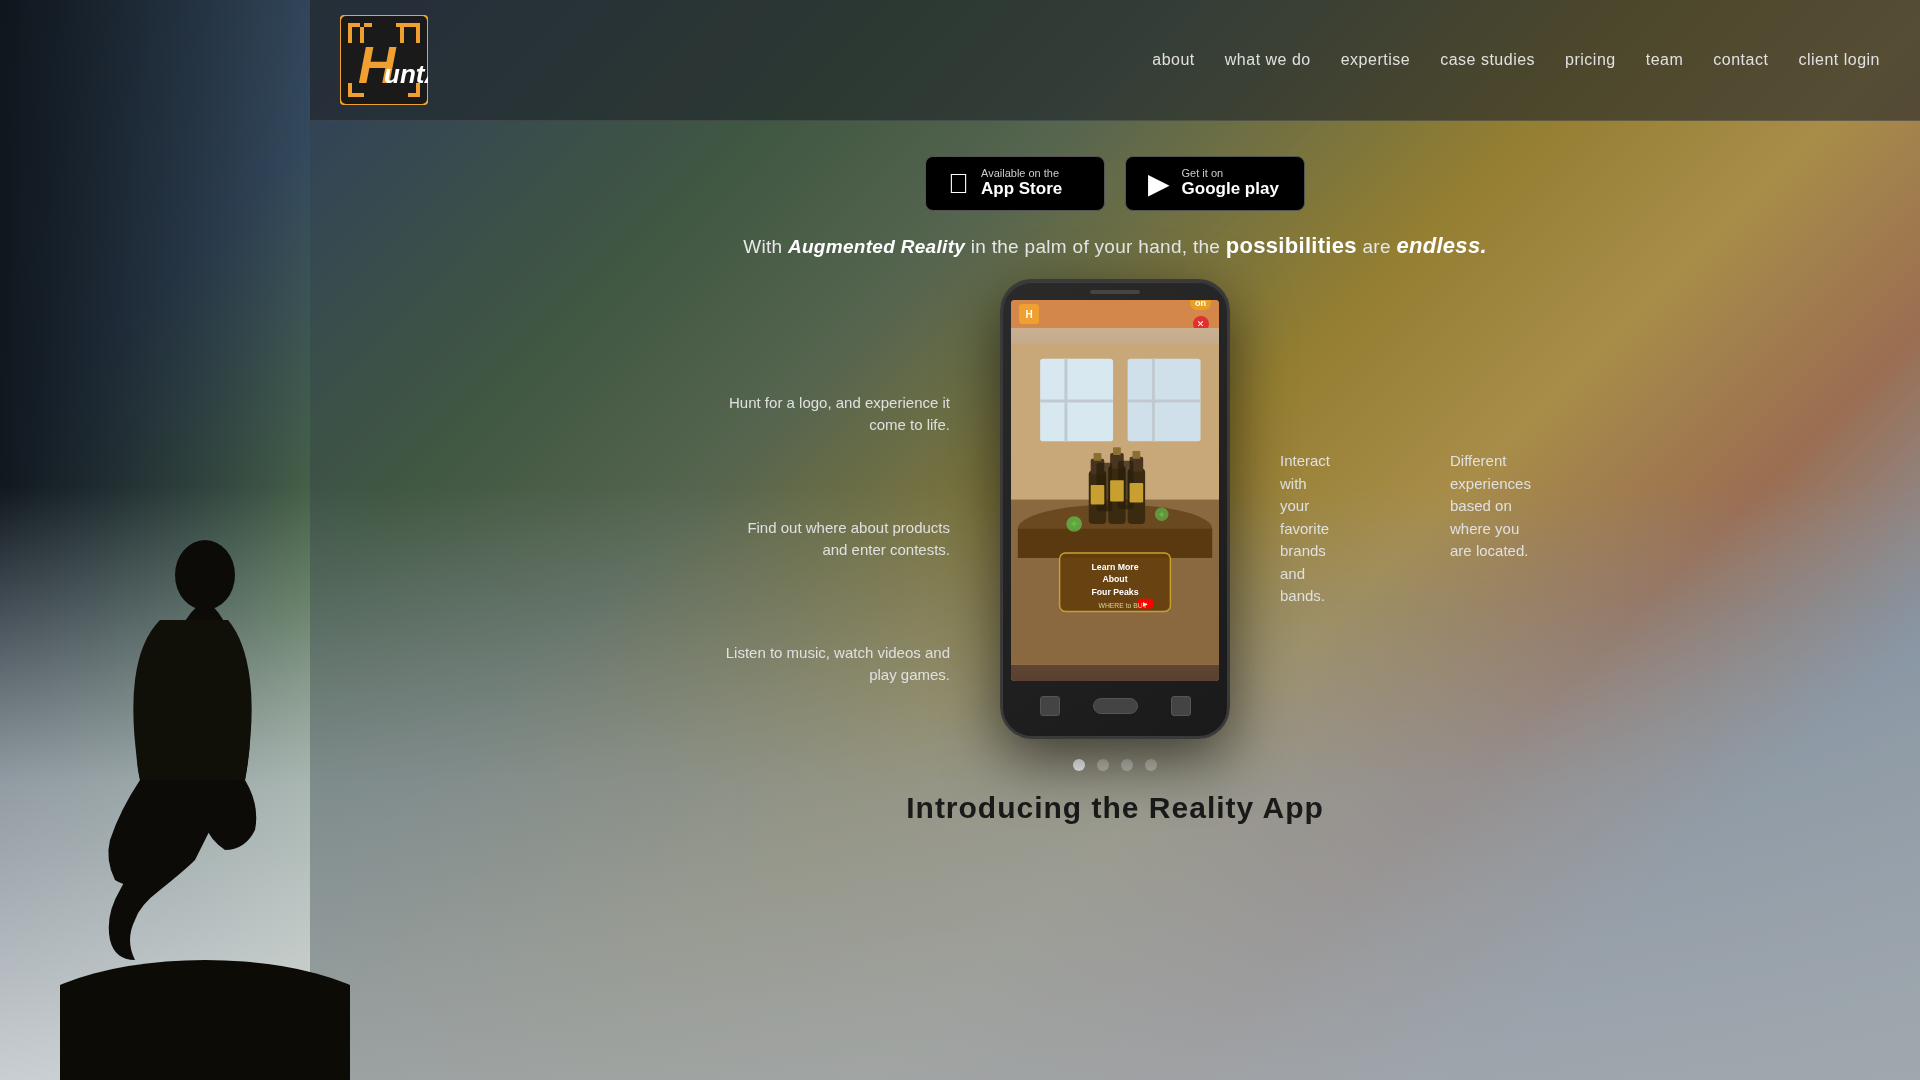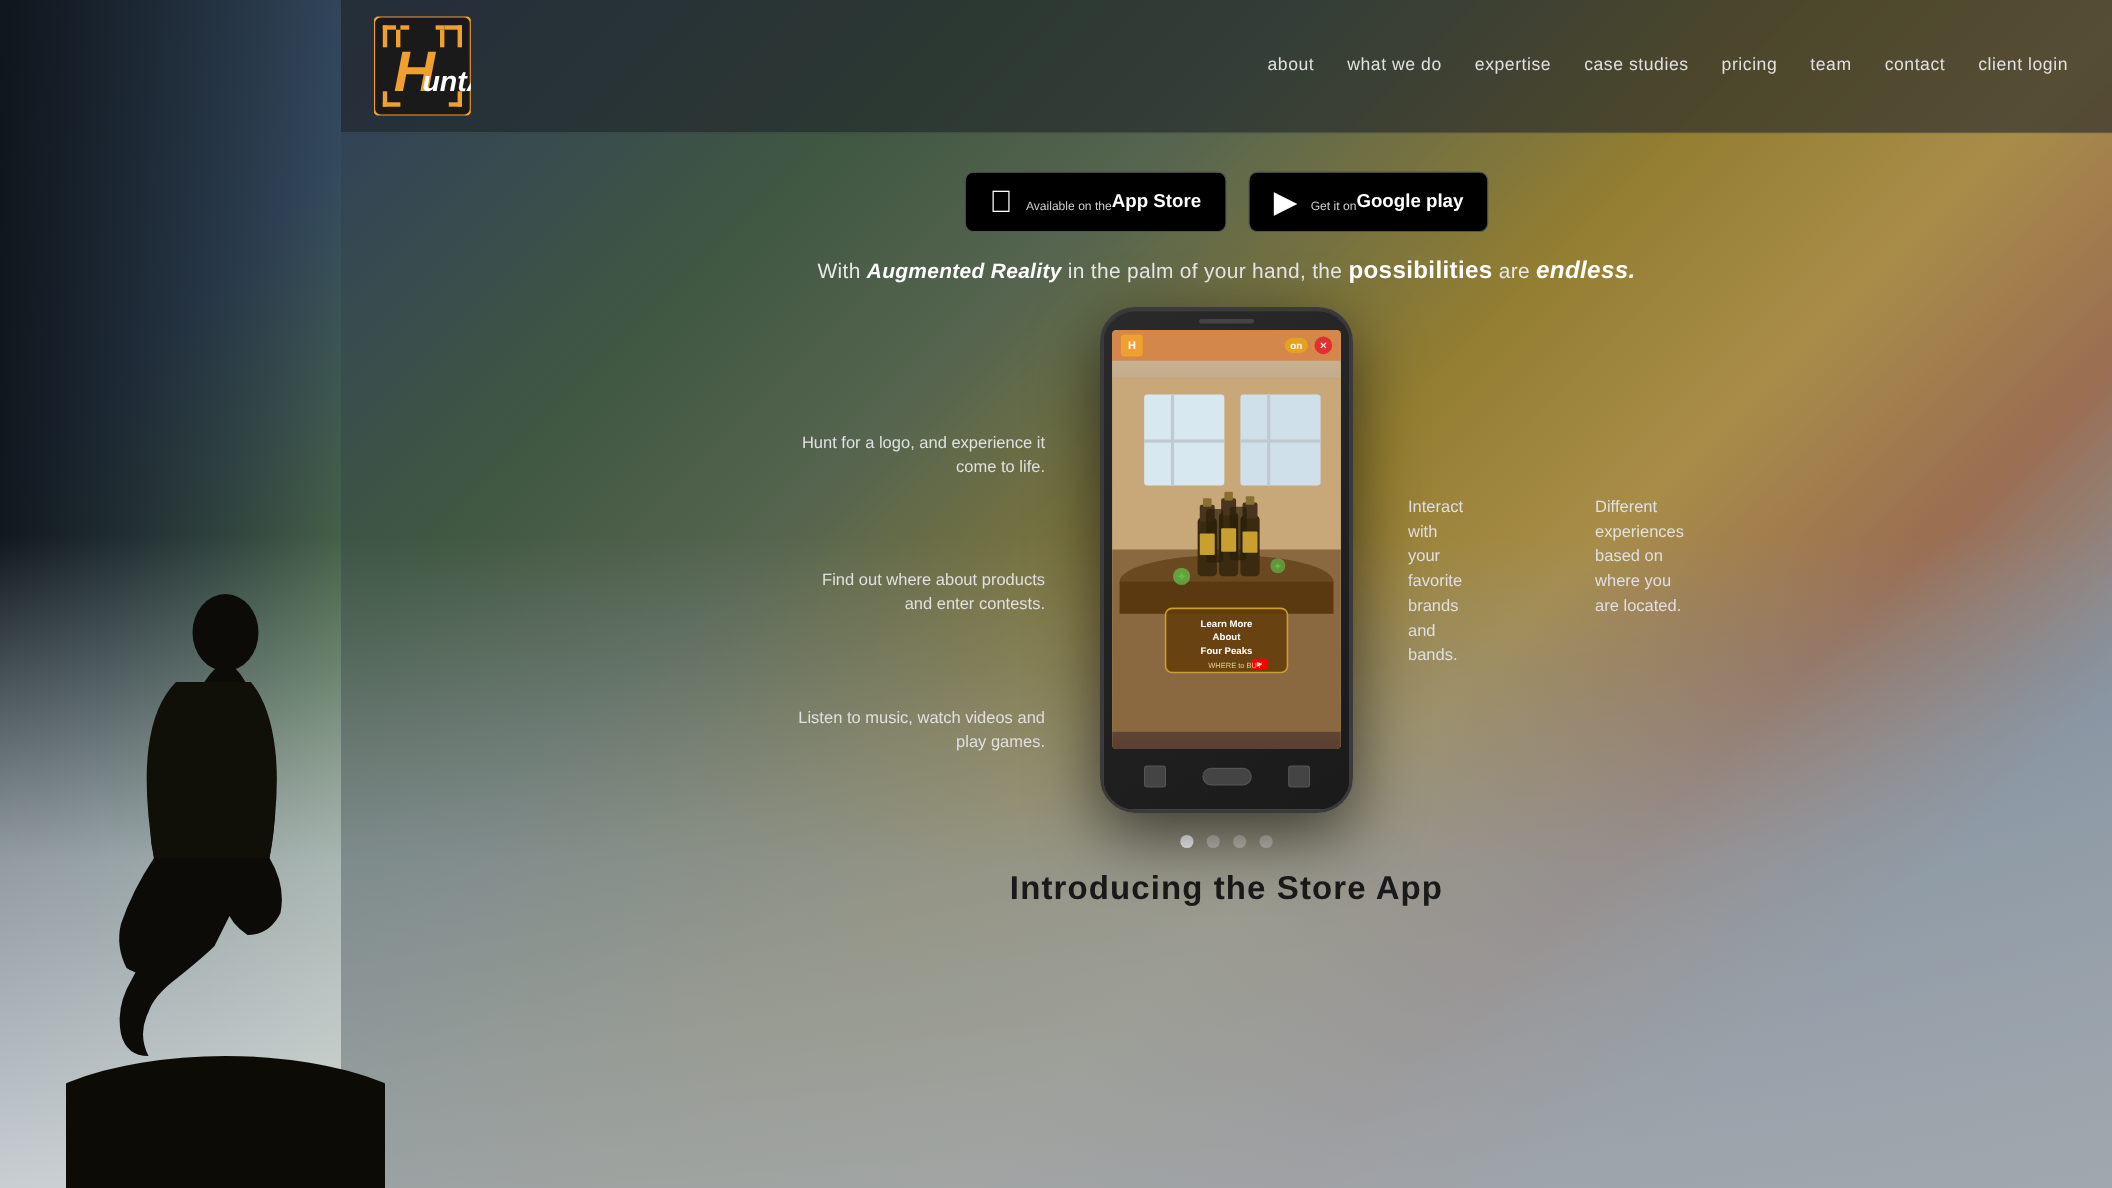--- a/index.html
+++ b/index.html
@@ -151,22 +151,21 @@
       min-width: 180px;
     }
 
     .app-btn-icon {
       font-size: 28px;
       color: #fff;
     }
 
     .app-btn-text {
       display: flex;
-      flex-direction: row;
-      align-items: flex-end;
+      flex-direction: column;
     }
 
     .app-btn-text .available-on {
       font-size: 11px;
       color: #ccc;
       font-weight: 300;
     }
 
     .app-btn-text .store-name {
       font-size: 17px;
@@ -285,20 +284,21 @@
       align-items: center;
       justify-content: center;
       font-weight: bold;
     }
 
     .phone-top-bar-right {
       margin-left: auto;
       display: flex;
       align-items: center;
       gap: 6px;
+      flex-direction: column;
     }
 
     .on-badge {
       background: #e8a020;
       color: #fff;
       font-size: 9px;
       padding: 2px 5px;
       border-radius: 10px;
       font-weight: bold;
     }
@@ -574,18 +574,18 @@
     </div>
 
     <div class="dots-indicator">
       <div class="dot active"></div>
       <div class="dot"></div>
       <div class="dot"></div>
       <div class="dot"></div>
     </div>
 
     <div class="introducing">
-      <h2>Introducing the Store App</h2>
+      <h2>Introducing the Reality App</h2>
     </div>
 
   </div>
 
 </div>
 
 </body></html>

